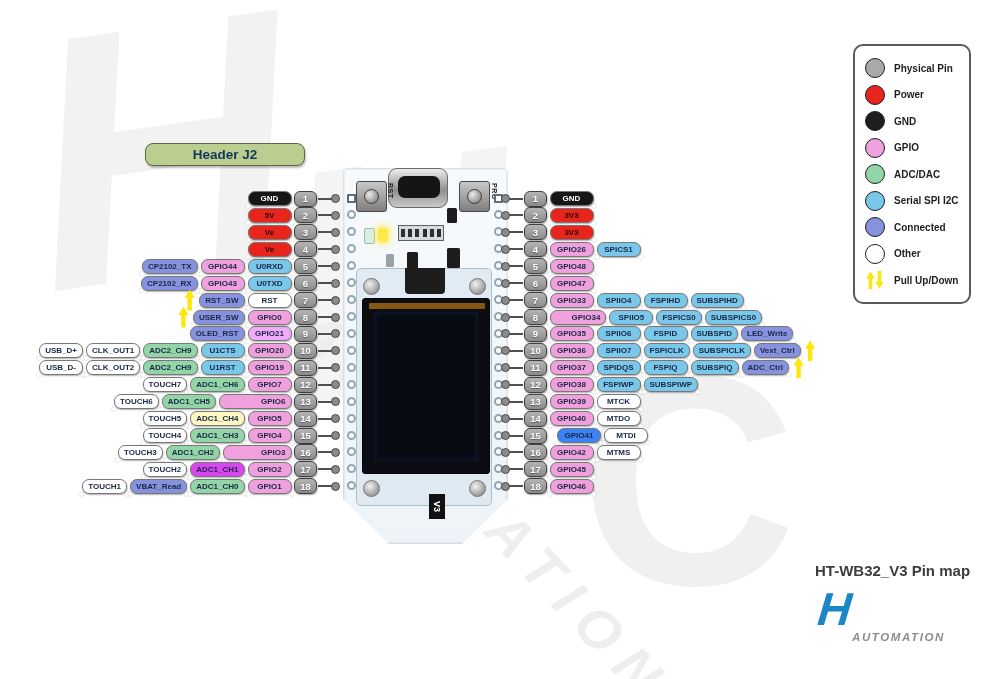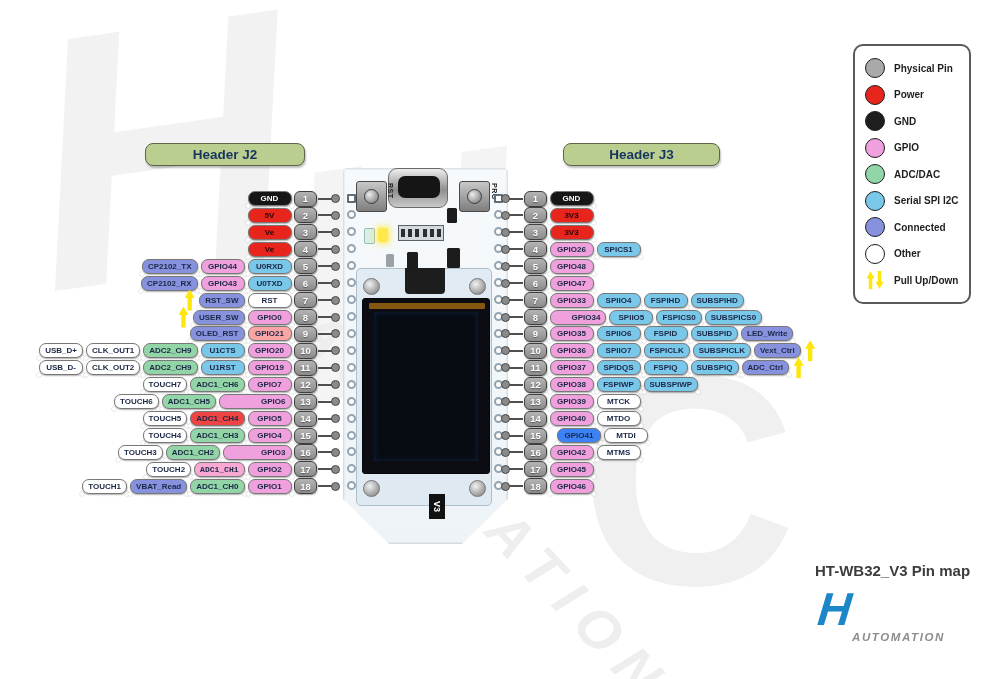--- a/index.html
+++ b/index.html
@@ -101,21 +101,20 @@
 <body>
 
 <div id="canvas">
 
   <div class="wm wm-h1">H</div>
   <div class="wm wm-h2">H</div>
   <div class="wm wm-c">C</div>
   <div class="wm wm-text">AUTOMATION</div>
 
   <div class="hdr-title" id="hdr-j2" style="left: 145px; top: 143px; width: 158px; background: rgb(185, 206, 143);">Header J2</div>
-  <div class="hdr-title" id="hdr-j3" style="left: 563px; top: 143px; width: 155px; background: rgb(185, 206, 143);">Header J3</div>
 
   <div class="pins-col" id="j2-col" style="left:0;top:191px;width:332px;height:300px;">
       <div class="pin-row j2" style="top: 0px;">
         <span class="pill" style="background: rgb(22, 22, 22); color: rgb(255, 255, 255);">GND</span>
         <span class="pin-num">1</span>
         <span class="conn right">
           <span class="dot"></span>
         </span>
       </div>
       <div class="pin-row j2" style="top: 16.93px;">
@@ -170,21 +169,21 @@
         <span class="pull-arrow"></span>
         <span class="pill" style="background: rgb(135, 146, 222);">USER_SW</span>
         <span class="pill" style="background: rgb(240, 160, 220);">GPIO0</span>
         <span class="pin-num">8</span>
         <span class="conn right">
           <span class="dot"></span>
         </span>
       </div>
       <div class="pin-row j2" style="top: 135.44px;">
         <span class="pill" style="background: rgb(135, 146, 222);">OLED_RST</span>
-        <span class="pill" style="background: #fca5a5;">GPIO21</span>
+        <span class="pill" style="background: #f0abfc;">GPIO21</span>
         <span class="pin-num">9</span>
         <span class="conn right">
           <span class="dot"></span>
         </span>
       </div>
       <div class="pin-row j2" style="top: 152.37px;">
         <span class="pill" style="background: rgb(255, 255, 255);">USB_D+</span>
         <span class="pill" style="background: rgb(255, 255, 255);">CLK_OUT1</span>
         <span class="pill" style="background: rgb(146, 213, 166);">ADC2_CH9</span>
         <span class="pill" style="background: rgb(121, 199, 233);">U1CTS</span>
@@ -218,21 +217,21 @@
         <span class="pill" style="background: rgb(255, 255, 255);">TOUCH6</span>
         <span class="pill" style="background: rgb(146, 213, 166);">ADC1_CH5</span>
         <span class="pill" style="background: rgb(240, 160, 220); padding-left: 41px;">GPIO6</span>
         <span class="pin-num">13</span>
         <span class="conn right">
           <span class="dot"></span>
         </span>
       </div>
       <div class="pin-row j2" style="top: 220.09px;">
         <span class="pill" style="background: rgb(255, 255, 255);">TOUCH5</span>
-        <span class="pill" style="background: #ef4444;">ADC1_CH4</span>
+        <span class="pill" style="background: #fef9c3;">ADC1_CH4</span>
         <span class="pill" style="background: rgb(240, 160, 220);">GPIO5</span>
         <span class="pin-num">14</span>
         <span class="conn right">
           <span class="dot"></span>
         </span>
       </div>
       <div class="pin-row j2" style="top: 237.02px;">
         <span class="pill" style="background: rgb(255, 255, 255);">TOUCH4</span>
         <span class="pill" style="background: rgb(146, 213, 166);">ADC1_CH3</span>
         <span class="pill" style="background: rgb(240, 160, 220);">GPIO4</span>
@@ -245,21 +244,21 @@
         <span class="pill" style="background: rgb(255, 255, 255);">TOUCH3</span>
         <span class="pill" style="background: rgb(146, 213, 166);">ADC1_CH2</span>
         <span class="pill" style="background: rgb(240, 160, 220); padding-left: 37px;">GPIO3</span>
         <span class="pin-num">16</span>
         <span class="conn right">
           <span class="dot"></span>
         </span>
       </div>
       <div class="pin-row j2" style="top: 270.88px;">
         <span class="pill" style="background: rgb(255, 255, 255);">TOUCH2</span>
-        <span class="pill" style="background: #f9a8d4; font-family: Liberation Mono, monospace;">ADC1_CH1</span>
+        <span class="pill" style="background: #d946ef;">ADC1_CH1</span>
         <span class="pill" style="background: rgb(240, 160, 220);">GPIO2</span>
         <span class="pin-num">17</span>
         <span class="conn right">
           <span class="dot"></span>
         </span>
       </div>
       <div class="pin-row j2" style="top: 287.81px;">
         <span class="pill" style="background: rgb(255, 255, 255);">TOUCH1</span>
         <span class="pill" style="background: rgb(135, 146, 222);">VBAT_Read</span>
         <span class="pill" style="background: rgb(146, 213, 166);">ADC1_CH0</span>

